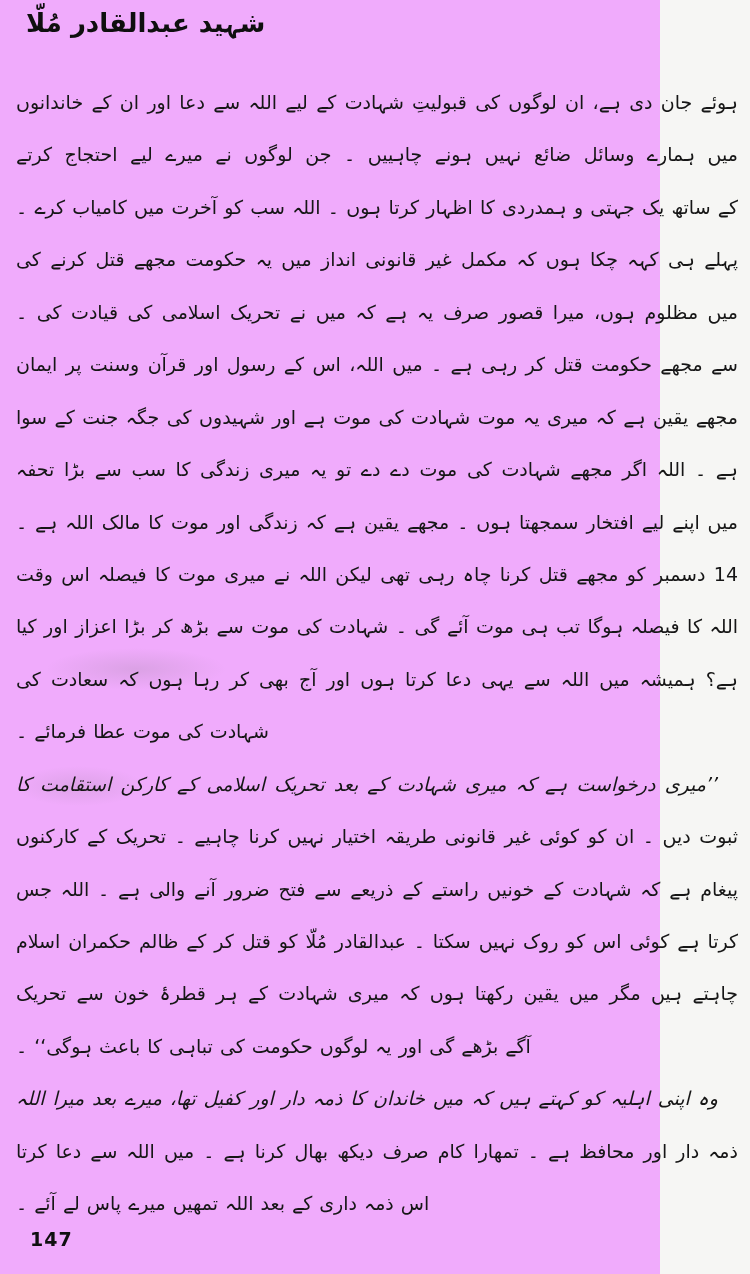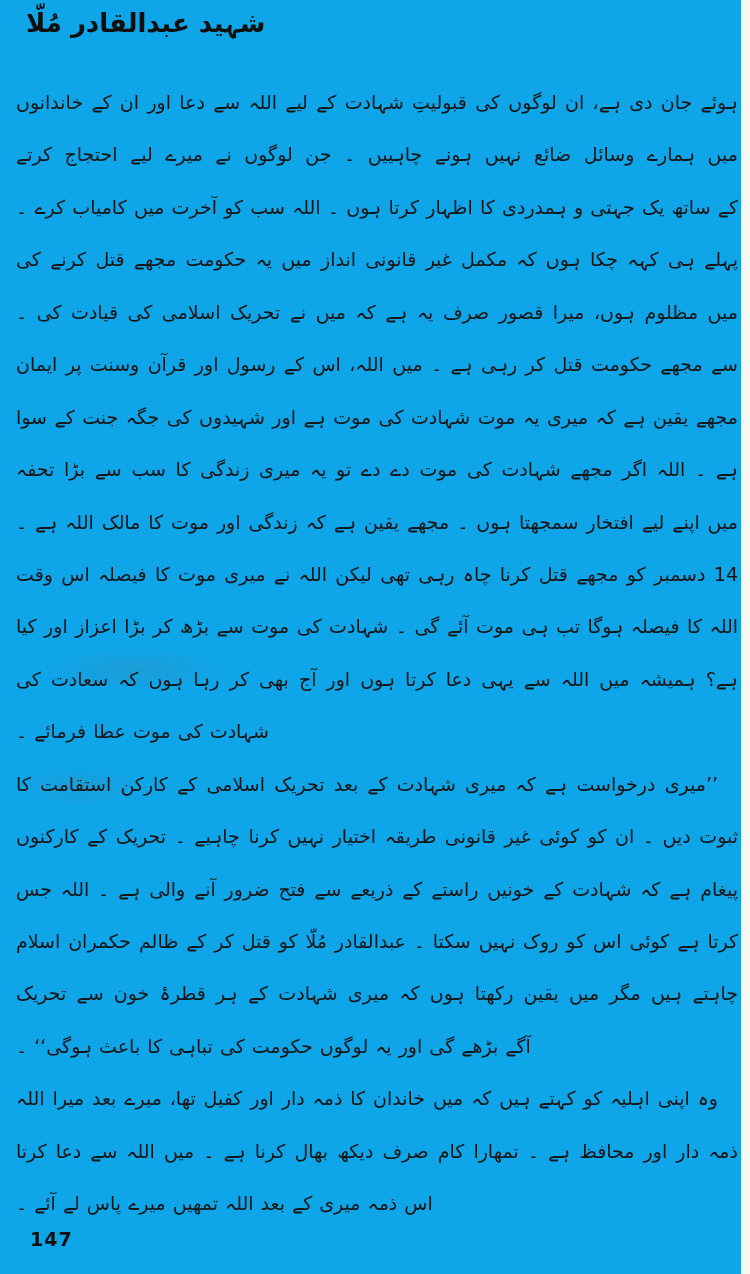--- a/index.html
+++ b/index.html
@@ -6,22 +6,22 @@
     margin: 0; padding: 0;
     overflow: hidden;
   }
   body {
     width: 750px; height: 1274px;
     background: #f6f6f4;
     font-family: "DejaVu Sans", sans-serif;
   }
   .page {
     position: relative;
-    width: 741px; height: 1274px;
-    background: #0ea5e9;
+    width: 660px; height: 1274px;
+    background: #f0abfc;
     color: #181818;
   }
   
   .running-head {
     position: absolute;
     top: 8px; left: 26px;
     direction: rtl;
     font-size: 26px;
     font-weight: bold;
     color: #0f0f0f;
@@ -46,20 +46,21 @@
     color: #161616;
   }
   
   .line.flush-left {
     text-align: right;
     text-align-last: left;
   }
   
   .line.para-start {
     text-indent: 20px;
+    font-style: italic;
   }
   .page-number {
     position: absolute;
     left: 30px; top: 1228px;
     font-size: 19px;
     font-weight: bold;
     letter-spacing: 1px;
     color: #101010;
     font-family: "DejaVu Sans", sans-serif;
   }
@@ -103,18 +104,18 @@
     <div class="line">ہے؟ ہمیشہ میں اللہ سے یہی دعا کرتا ہوں اور آج بھی کر رہا ہوں کہ سعادت کی زندگی اور</div>
     <div class="line flush-left">شہادت کی موت عطا فرمائے ۔</div>
     <div class="line para-start">’’میری درخواست ہے کہ میری شہادت کے بعد تحریک اسلامی کے کارکن استقامت کا</div>
     <div class="line">ثبوت دیں ۔ ان کو کوئی غیر قانونی طریقہ اختیار نہیں کرنا چاہیے ۔ تحریک کے کارکنوں کے لیے میرا</div>
     <div class="line">پیغام ہے کہ شہادت کے خونیں راستے کے ذریعے سے فتح ضرور آنے والی ہے ۔ اللہ جس کی مدد</div>
     <div class="line">کرتا ہے کوئی اس کو روک نہیں سکتا ۔ عبدالقادر مُلّا کو قتل کر کے ظالم حکمران اسلام کا راستہ روکنا</div>
     <div class="line">چاہتے ہیں مگر میں یقین رکھتا ہوں کہ میری شہادت کے ہر قطرۂ خون سے تحریک اسلامی اور بھی</div>
     <div class="line flush-left">آگے بڑھے گی اور یہ لوگوں حکومت کی تباہی کا باعث ہوگی‘‘ ۔</div>
     <div class="line para-start">وہ اپنی اہلیہ کو کہتے ہیں کہ میں خاندان کا ذمہ دار اور کفیل تھا، میرے بعد میرا اللہ خود اس کا</div>
     <div class="line">ذمہ دار اور محافظ ہے ۔ تمھارا کام صرف دیکھ بھال کرنا ہے ۔ میں اللہ سے دعا کرتا ہوں کہ</div>
-    <div class="line flush-left">اس ذمہ میری کے بعد اللہ تمھیں میرے پاس لے آئے ۔</div>
+    <div class="line flush-left">اس ذمہ داری کے بعد اللہ تمھیں میرے پاس لے آئے ۔</div>
   </div>
 
   <div class="page-number">147</div>
 
 </div>
 
 </body></html>

